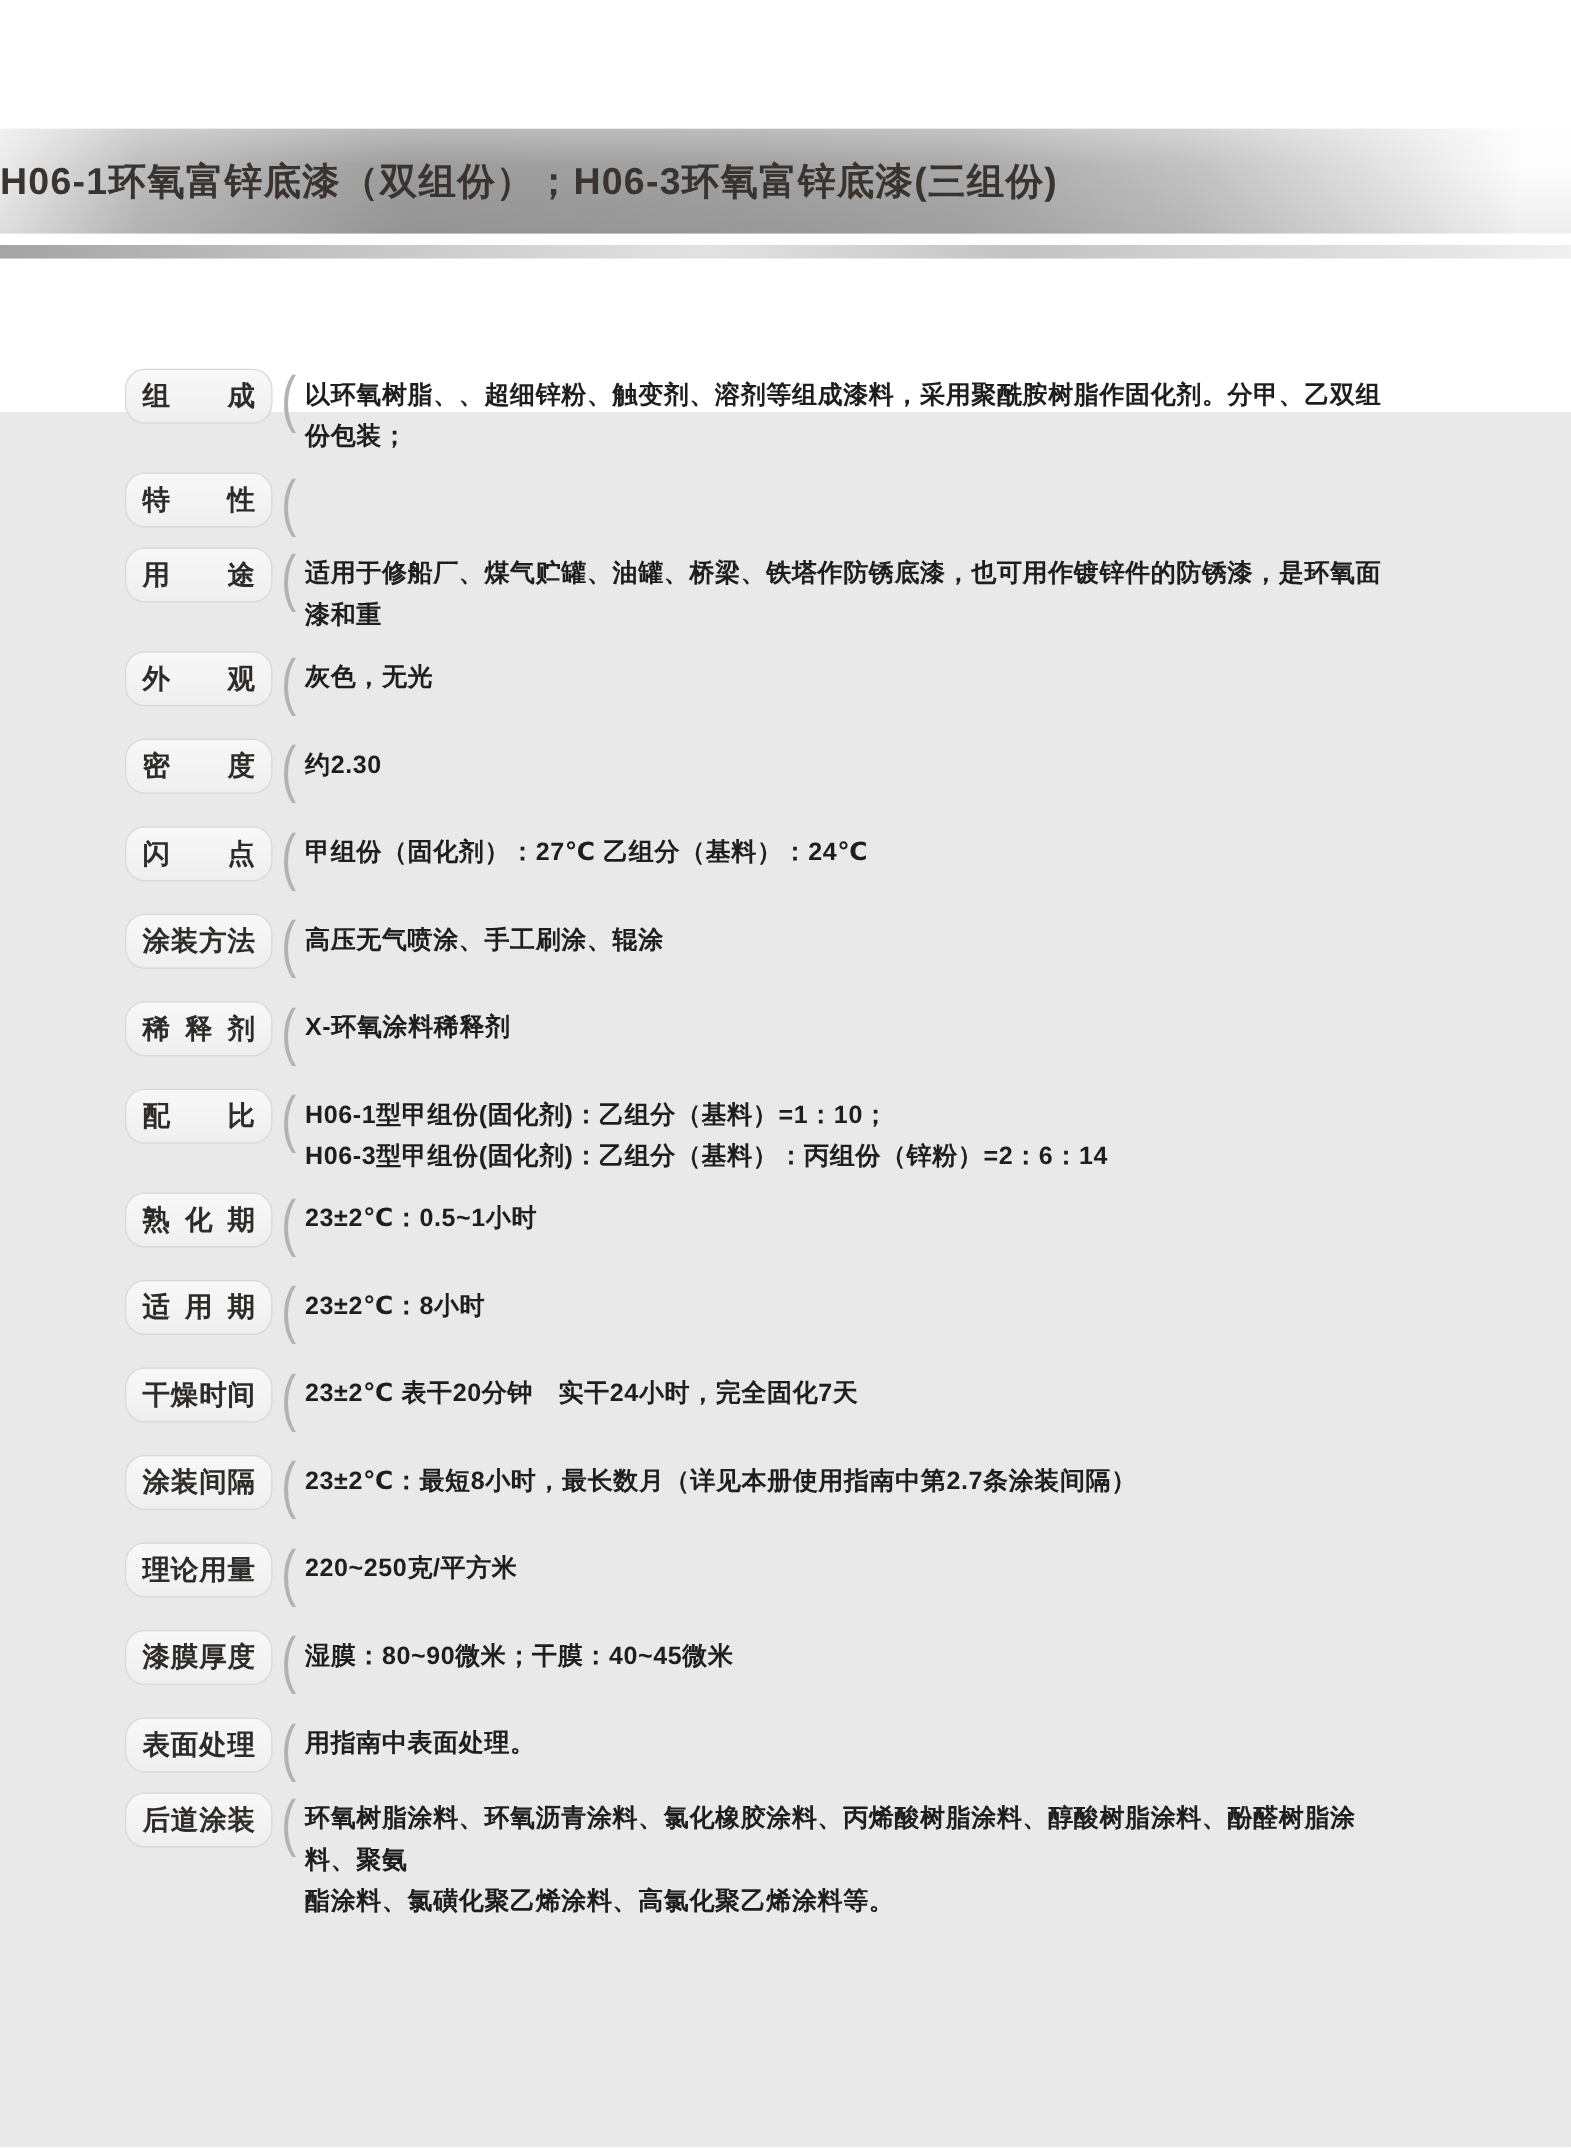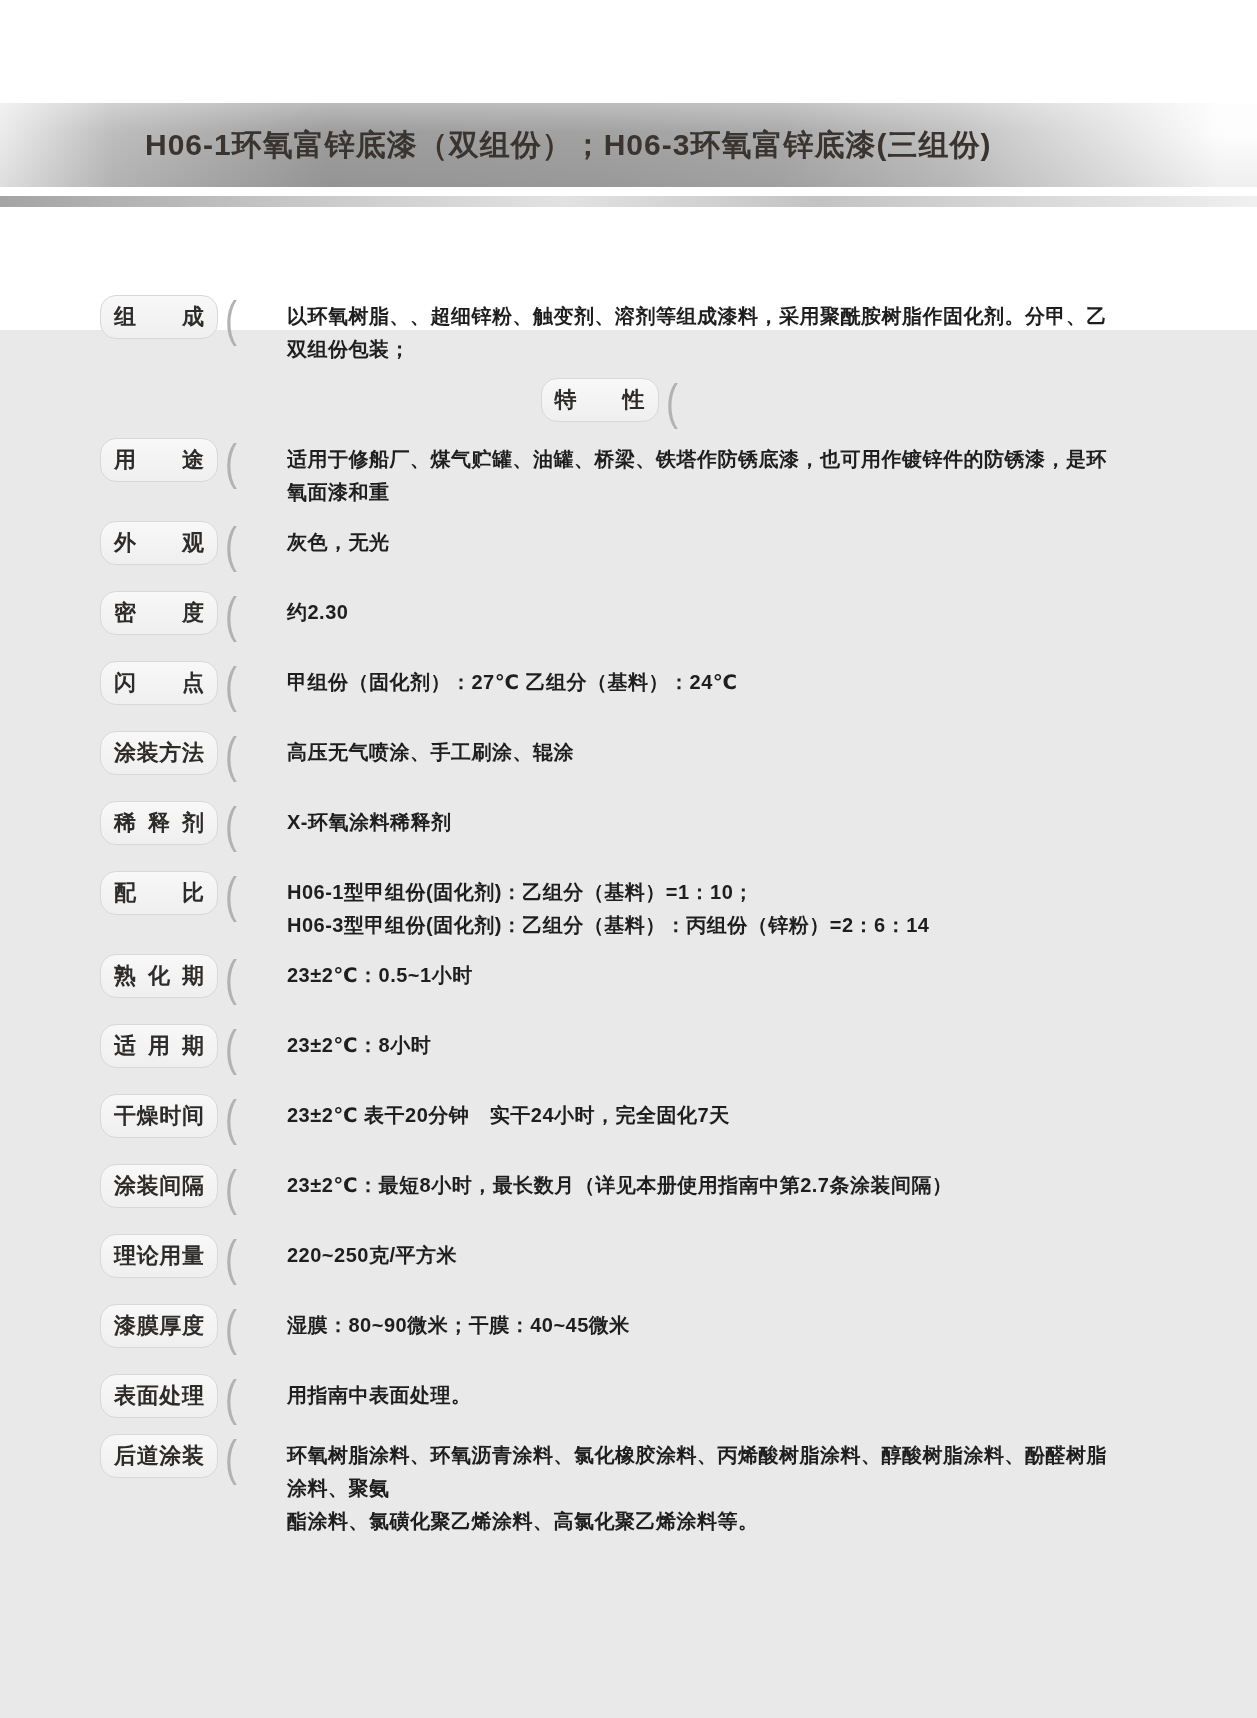--- a/index.html
+++ b/index.html
@@ -13,41 +13,40 @@
   
   .top-white{height:103px;background:#ffffff;}
   .banner{
     height:84px;
     background:
       linear-gradient(180deg, rgba(255,255,255,.30) 0%, rgba(255,255,255,0) 35%, rgba(0,0,0,.06) 100%),
       linear-gradient(90deg,#ececec 0%, #bdbdbd 9%, #9d9d9d 26%, #a2a2a2 48%, #aaaaaa 62%, #c2c2c2 76%, #e3e3e3 88%, #fdfdfd 97%);
     display:flex;align-items:center;
   }
   .banner-title{
-    margin-left:145px;
     font-size:30px;font-weight:700;color:#3a3430;
     letter-spacing:1px;white-space:nowrap;
   }
   .gap-white{height:9px;background:#ffffff;}
   .metal-stripe{
     height:11px;
     background:linear-gradient(90deg,#a4a4a4 0%, #c9c9c9 25%, #e2e2e2 45%, #c3c3c3 65%, #d8d8d8 82%, #f0f0f0 100%);
   }
   
   .content{
     min-height:1511px;
     background:linear-gradient(180deg,#ffffff 0px,#ffffff 123px,#e9e9e9 123px,#e9e9e9 100%);
     padding:88px 132px 0 100px;
     box-sizing:border-box;
   }
   .row{
     display:flex;align-items:flex-start;
     margin-bottom:22px;
   }
-  .row.two-line{margin-bottom:12px;justify-content:center;}
+  .row.two-line{margin-bottom:12px;}
   .label-pill{
     flex:0 0 118px;width:118px;box-sizing:border-box;
     height:44px;line-height:42px;
     padding:0 13px;
     background:linear-gradient(180deg,#f8f8f8,#efefef);
     border:1px solid #d8d8d8;
     border-radius:16px;
     font-size:22px;font-weight:700;color:#2e2c2a;
     text-align:justify;text-align-last:justify;
     overflow:hidden;
@@ -58,21 +57,20 @@
     color:#b2b2b2;font-weight:400;
     transform:scaleX(.72);
     text-align:center;
     user-select:none;
   }
   .value{
     flex:1 1 auto;
     padding-top:5px;
     font-size:20px;font-weight:600;color:#1e1e1e;
     letter-spacing:.5px;
-    margin-left:43px;
   }
   .value .vline{line-height:33px;}
 </style>
 </head>
 <body>
 
 <div class="top-white"></div>
 
 <div class="banner">
   <div class="banner-title">H06-1环氧富锌底漆（双组份）；H06-3环氧富锌底漆(三组份)</div>

